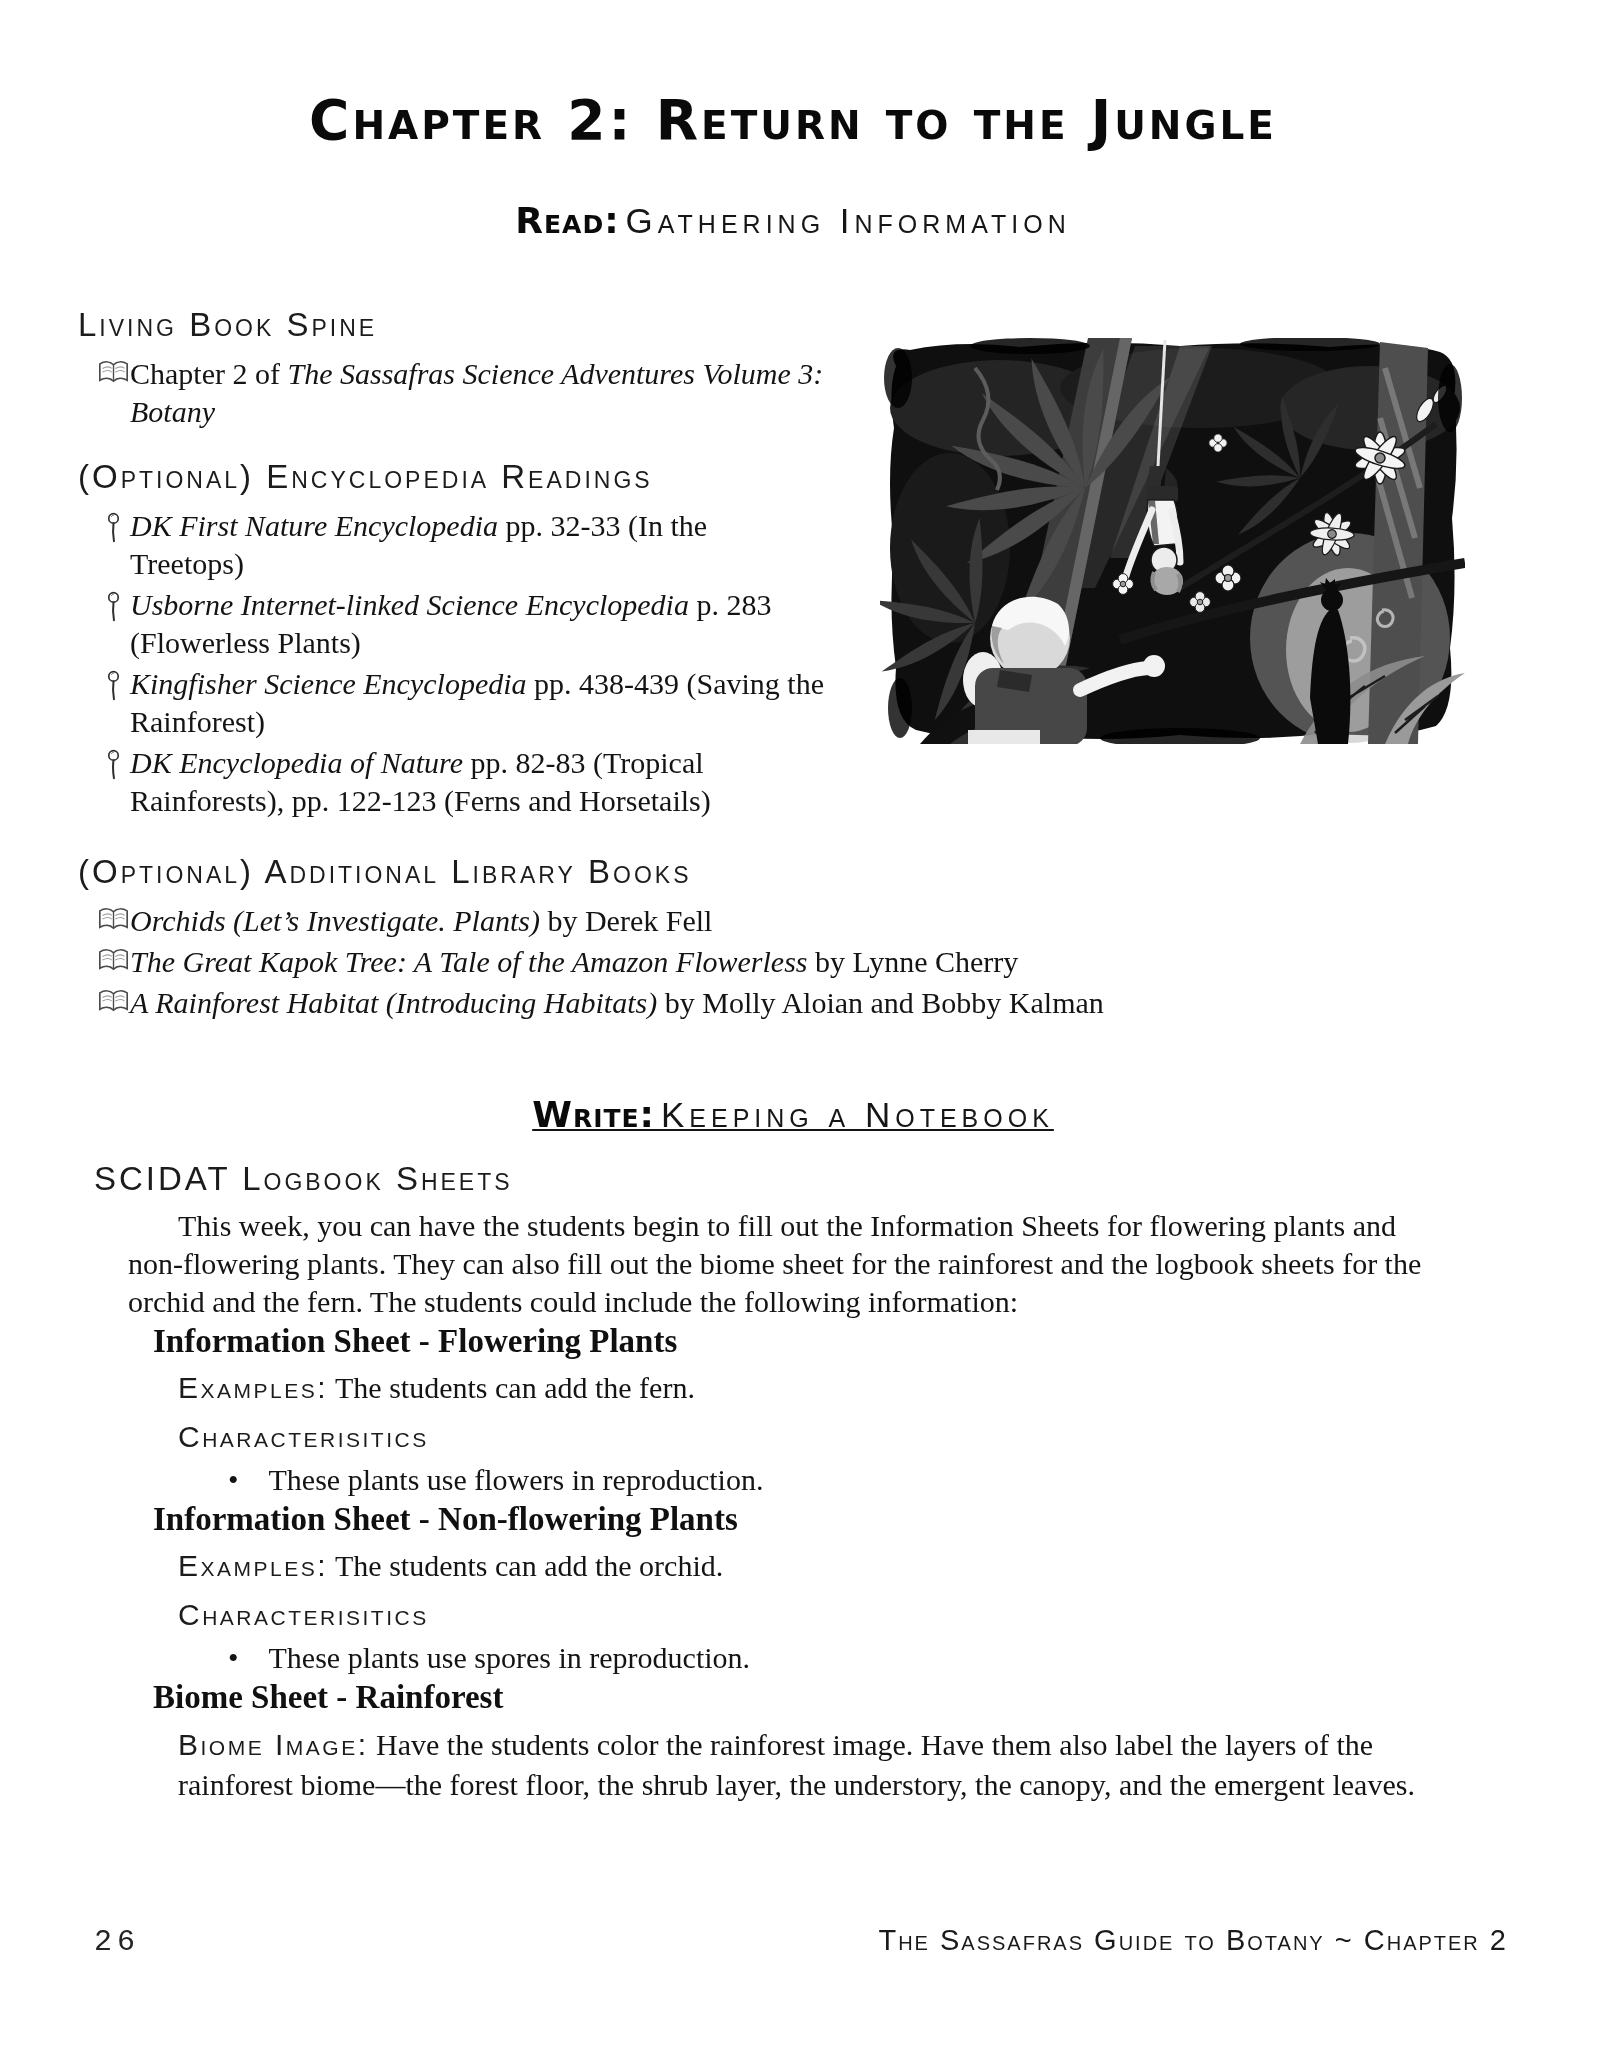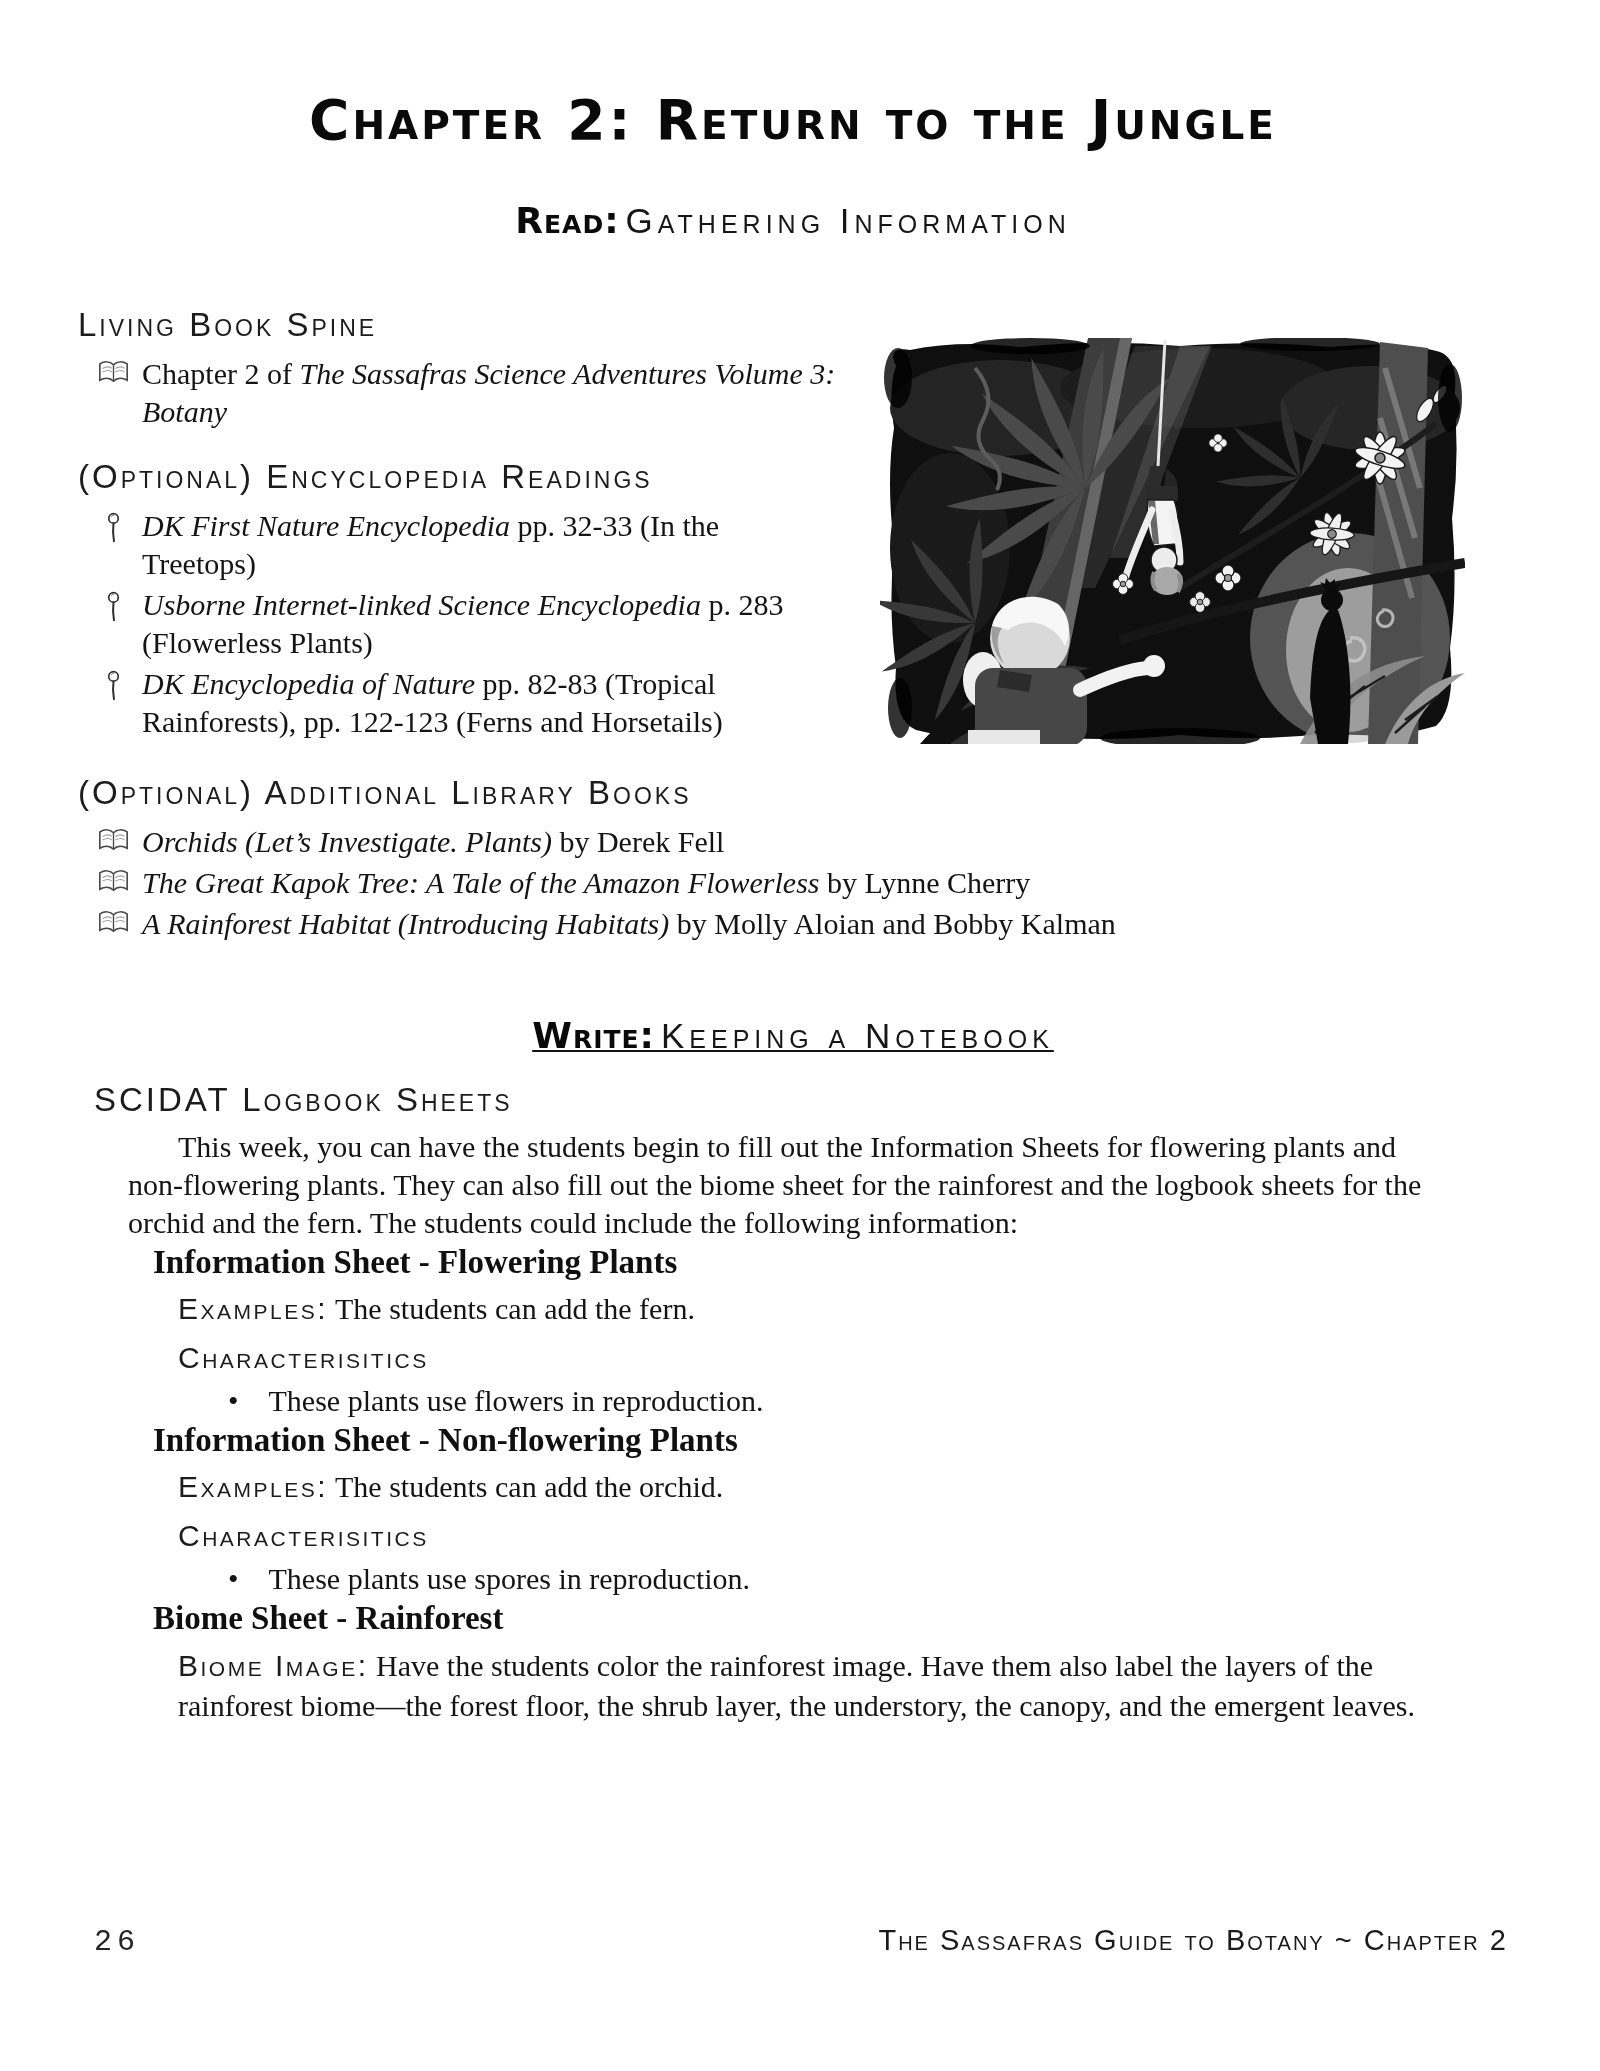--- a/index.html
+++ b/index.html
@@ -26,21 +26,21 @@
   
   .mt-read{margin-top:50px;}
   .mt-lbs{margin-top:66px;}
   .mt-enc{margin-top:28px;}
   .mt-lib{margin-top:34px;}
   .mt-write{margin-top:72px;text-decoration:underline;}
   .mt-scidat{margin-top:26px;margin-left:16px;}
 
   
   .blist{list-style:none;margin:12px 0 0 0;padding:0 0 0 18px;width:775px;}
-  .blist li{display:flex;gap:12px;margin:3px 0;}
+  .blist li{display:flex;gap:0;margin:3px 0;}
   .icon-col{flex:0 0 34px;display:flex;justify-content:center;align-items:flex-start;padding-top:5px;}
   .txt{white-space:pre-line;font-size:30px;line-height:38px;color:#141414;}
   .txt i{font-style:italic;}
 
   
   .intro{margin:10px 0 0 0;padding-left:50px;width:1330px;font-size:30px;line-height:38px;
          white-space:pre-line;text-indent:50px;}
   h3.sheet{font-family:"Liberation Serif",serif;font-weight:bold;font-size:33px;line-height:40px;
            margin:0;padding-left:75px;color:#101010;}
   .mt-h3a{margin-top:30px;} .mt-h3b{margin-top:24px;} .mt-h3c{margin-top:22px;}
@@ -99,20 +99,31 @@
     <li>
       <span class="icon-col">
           <svg viewBox="0 0 14 34" width="13" height="31">
             <circle cx="7" cy="7" r="5.2" fill="#ffffff" stroke="#2e2e2e" stroke-width="1.8"></circle>
             <path d="M4.5,5.5 a3,3 0 0 1 3,-2" stroke="#777777" stroke-width="1" fill="none"></path>
             <path d="M7,12.5 C6,20 6.5,26 7.5,32" stroke="#2e2e2e" stroke-width="2.2" fill="none" stroke-linecap="round"></path>
           </svg>
         </span>
       <span class="txt"><i>Usborne Internet-linked Science Encyclopedia</i><span> p. 283
 (Flowerless Plants)</span></span>
+    </li>
+    <li>
+      <span class="icon-col">
+          <svg viewBox="0 0 14 34" width="13" height="31">
+            <circle cx="7" cy="7" r="5.2" fill="#ffffff" stroke="#2e2e2e" stroke-width="1.8"></circle>
+            <path d="M4.5,5.5 a3,3 0 0 1 3,-2" stroke="#777777" stroke-width="1" fill="none"></path>
+            <path d="M7,12.5 C6,20 6.5,26 7.5,32" stroke="#2e2e2e" stroke-width="2.2" fill="none" stroke-linecap="round"></path>
+          </svg>
+        </span>
+      <span class="txt"><i>Kingfisher Science Encyclopedia</i><span> pp. 438-439 (Saving the
+Rainforest)</span></span>
     </li>
     <li>
       <span class="icon-col">
           <svg viewBox="0 0 14 34" width="13" height="31">
             <circle cx="7" cy="7" r="5.2" fill="#ffffff" stroke="#2e2e2e" stroke-width="1.8"></circle>
             <path d="M4.5,5.5 a3,3 0 0 1 3,-2" stroke="#777777" stroke-width="1" fill="none"></path>
             <path d="M7,12.5 C6,20 6.5,26 7.5,32" stroke="#2e2e2e" stroke-width="2.2" fill="none" stroke-linecap="round"></path>
           </svg>
         </span>
       <span class="txt"><i>DK Encyclopedia of Nature</i><span> pp. 82-83 (Tropical

